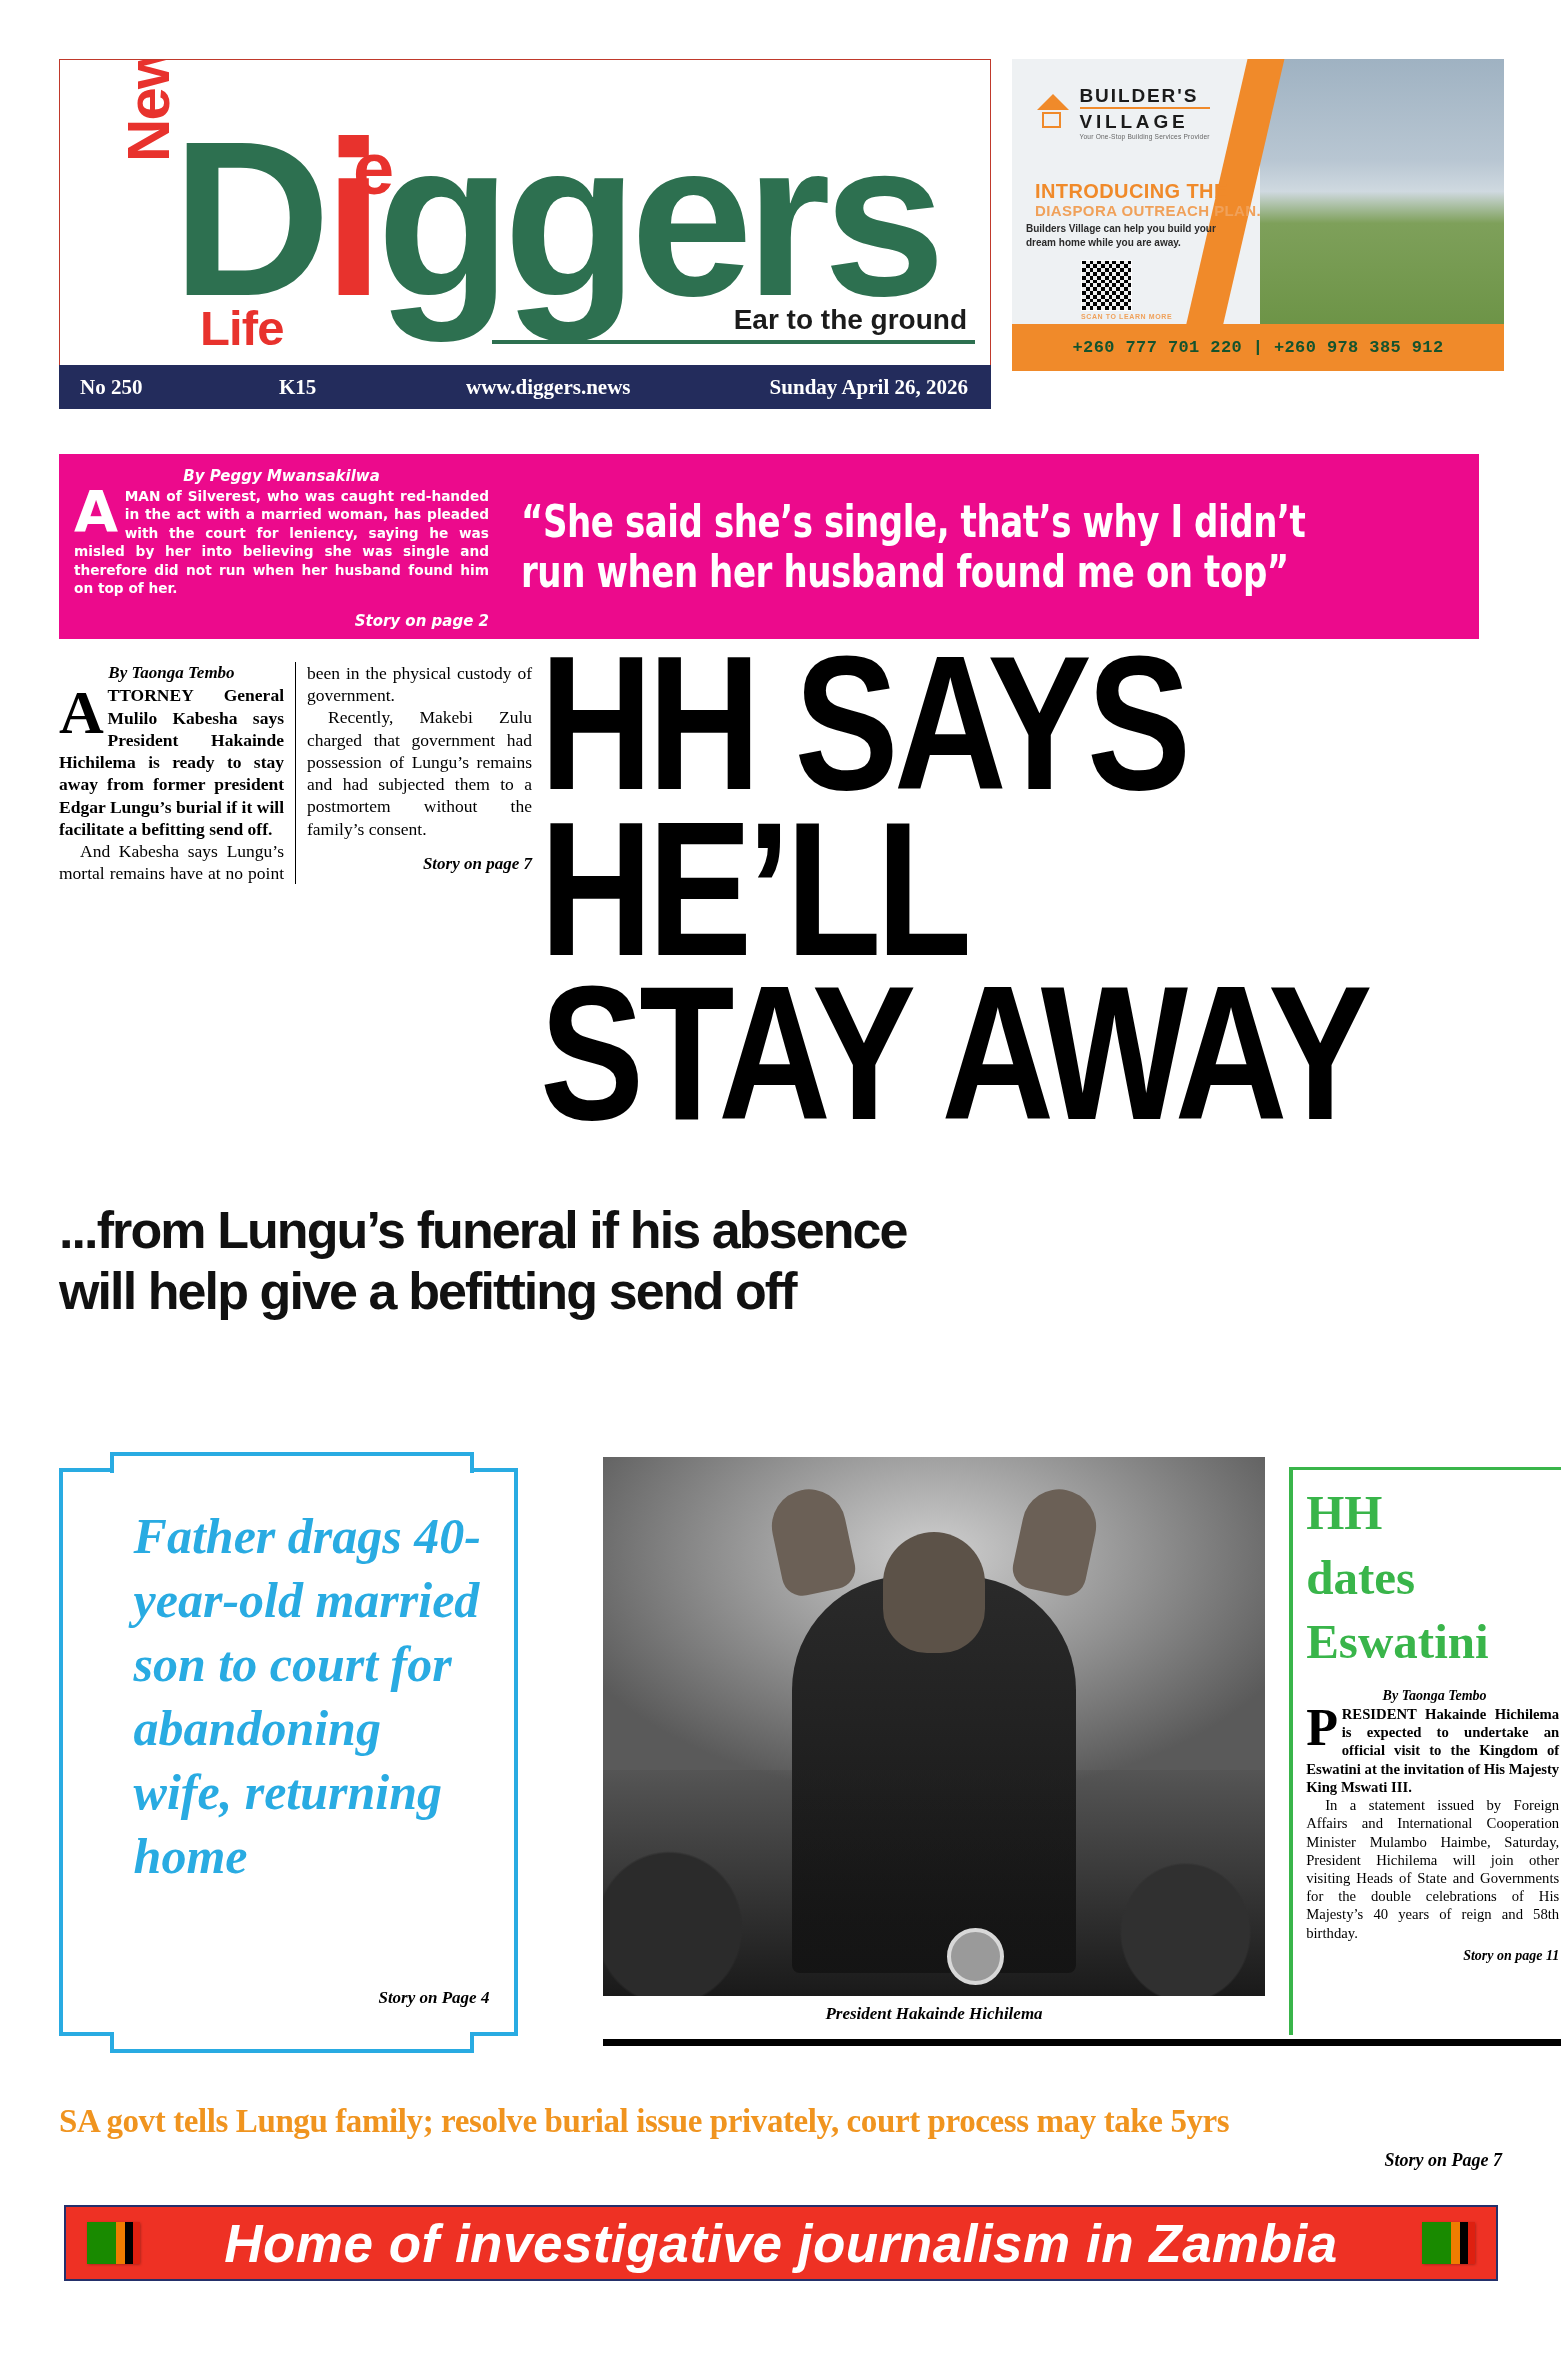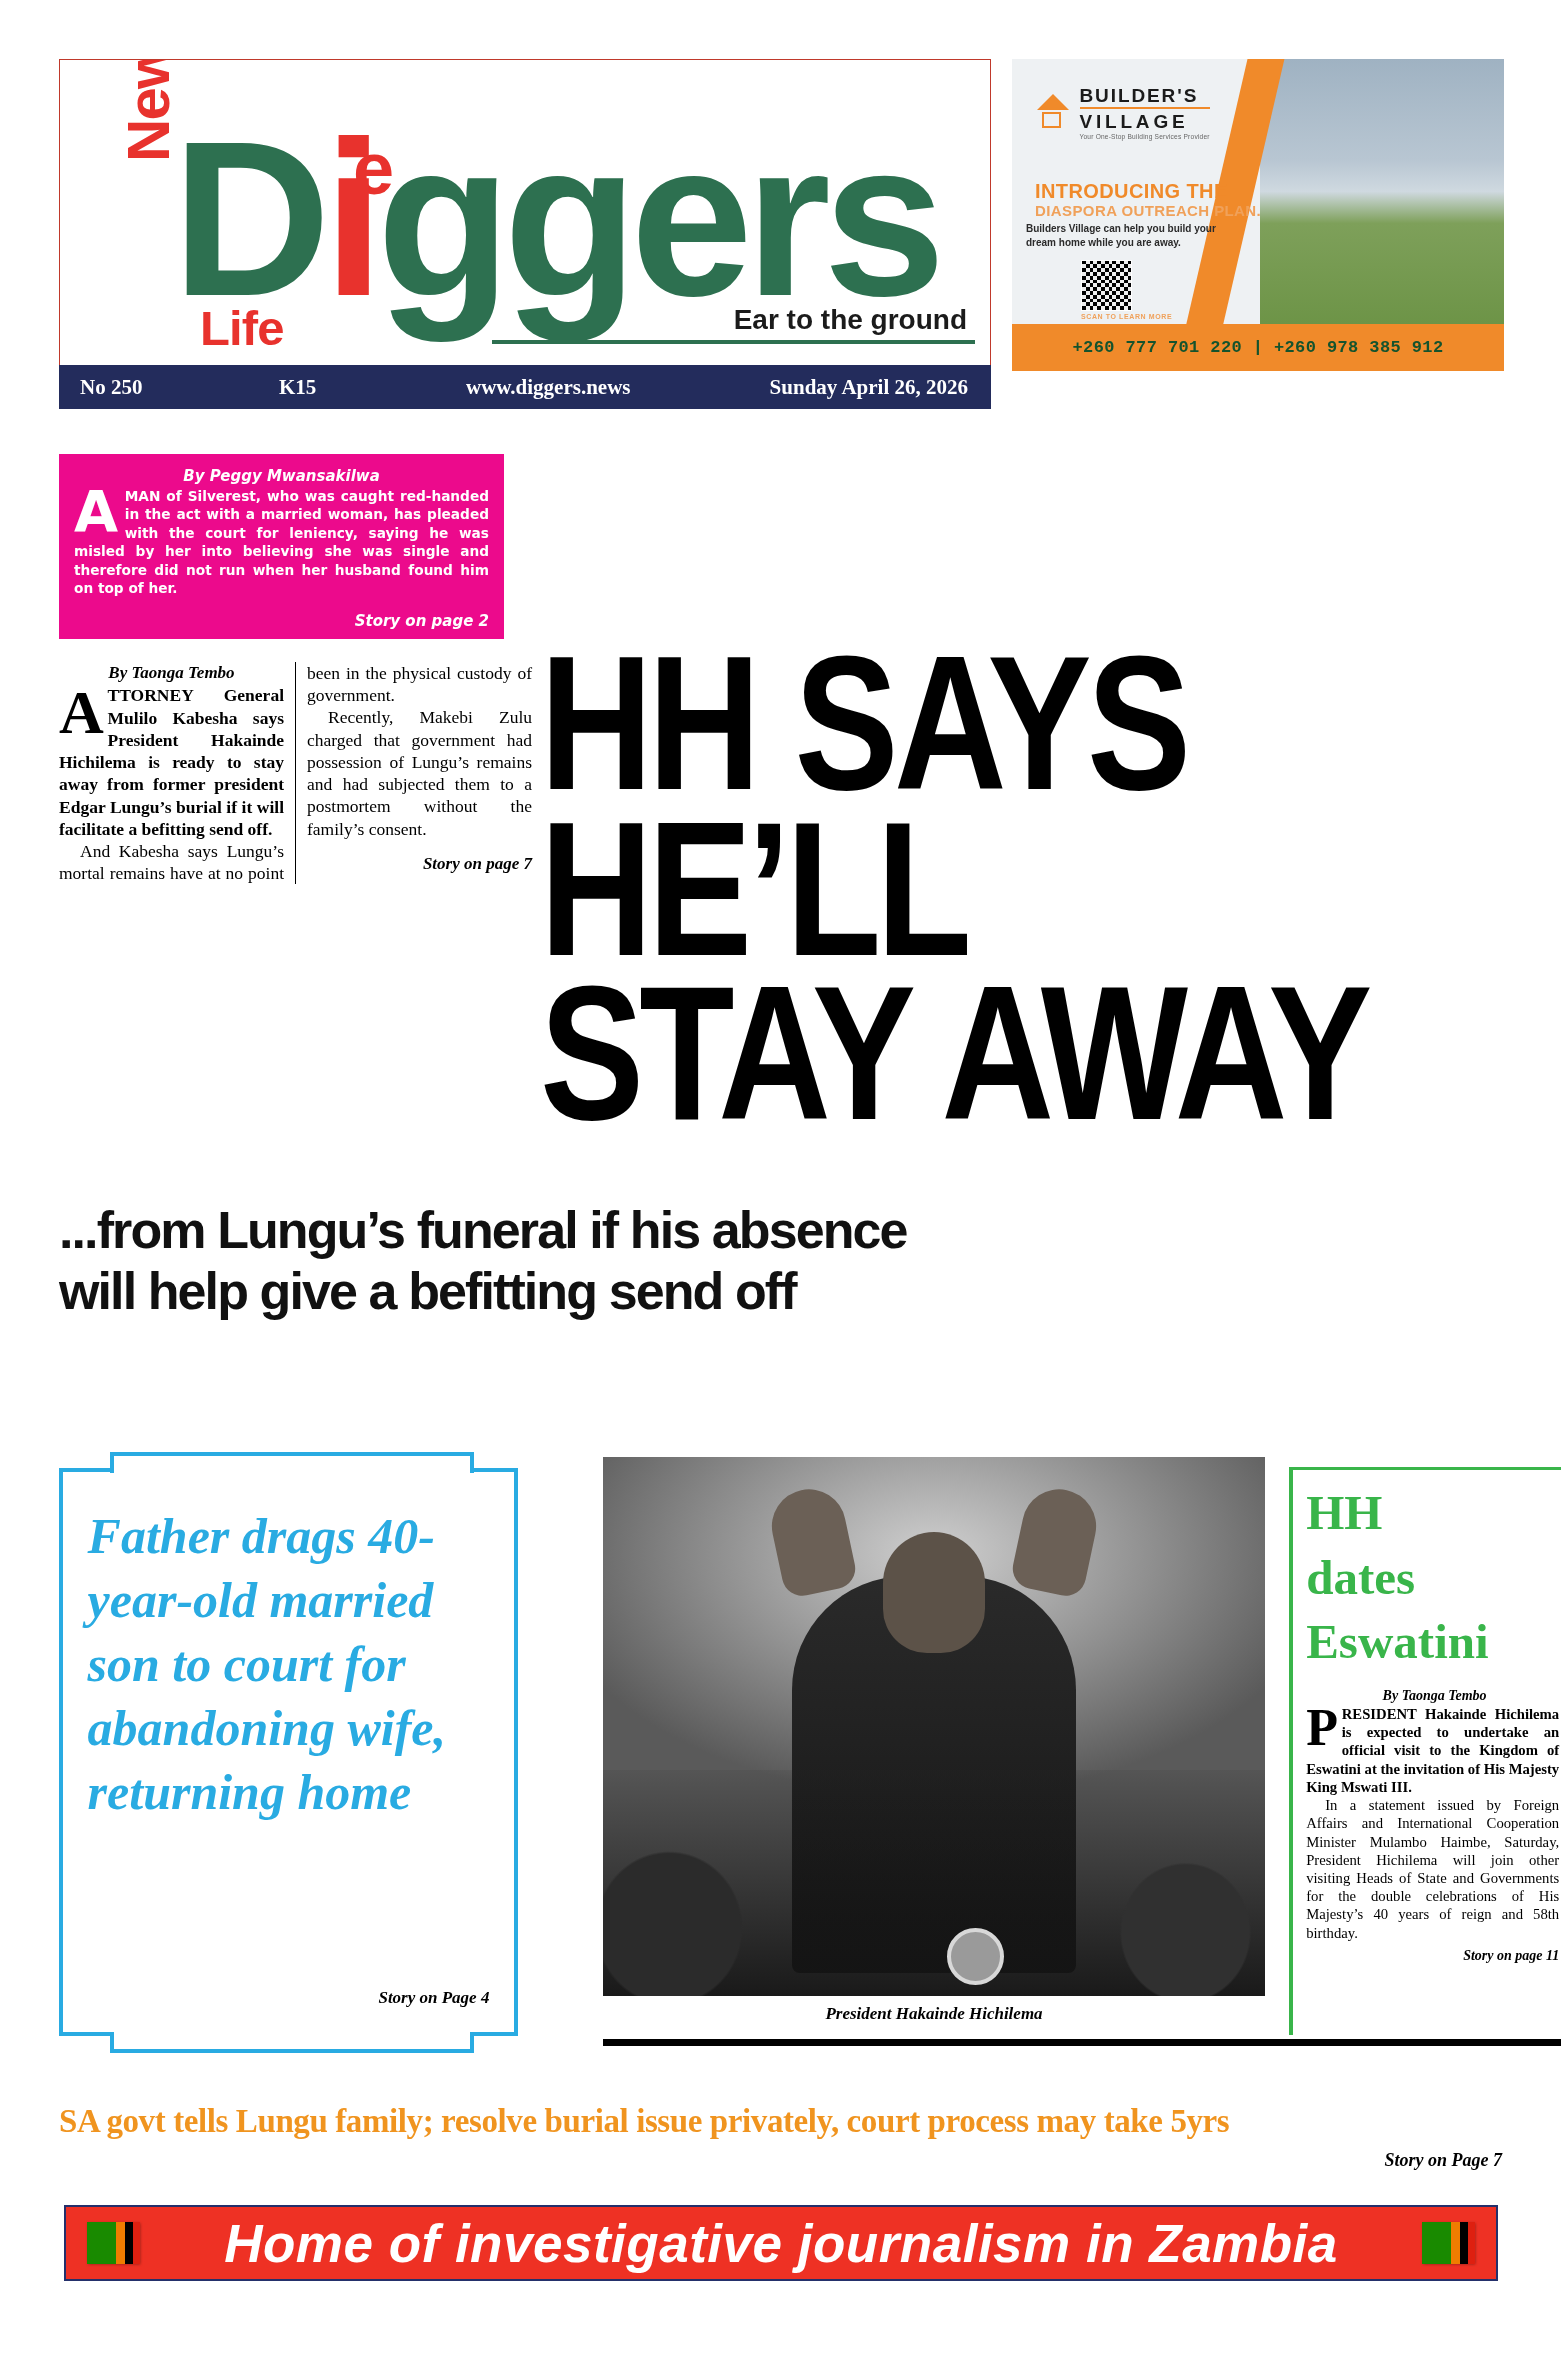--- a/index.html
+++ b/index.html
@@ -382,20 +382,21 @@
     left: 59px; top: 1457px;
     width: 1446px; height: 596px;
   }
   .blue-box {
     position: absolute;
     left: 0; top: 11.4px;
     width: 459px; height: 568px;
     border: 4.7px solid #29abe2;
     box-sizing: border-box;
     background: #fff;
+    padding-left: 46px;
   }
   .blue-notch {
     position: absolute;
     left: 47px; top: -4.7px;
     width: 364px; height: 21px;
     background: #fff;
     border-left: 4.7px solid #29abe2;
     border-right: 4.7px solid #29abe2;
     border-top: 4.7px solid #29abe2;
     box-sizing: border-box;
@@ -647,20 +648,24 @@
     <span class="it info-k">K15</span>
     <span class="it info-web">www.diggers.news</span>
     <span class="it info-date">Sunday April 26, 2026</span>
   </div>
 
   <div class="pink-wrap">
     <div class="pink-left">
       <div class="pink-byline">By Peggy Mwansakilwa</div>
       <div class="pink-body"><span class="dropcap">A</span><span>MAN of Silverest, who was caught red-handed in the act with a married woman, has pleaded with the court for leniency, saying he was misled by her into believing she was single and therefore did not run when her husband found him on top of her.</span></div>
       <div class="pink-story">Story on page 2</div>
+    </div>
+    <div class="pink-right">
+      <div class="pink-quote">“She said she’s single, that’s why I didn’t</div>
+      <div class="pink-quote">run when her husband found me on top”</div>
     </div>
   </div>
 
   <div class="lead-area">
     <div class="headline-main">
       <div>HH SAYS HE’LL</div>
       <div>STAY AWAY</div>
     </div>
     <div class="lead-text">
       <div class="lead-byline">By Taonga Tembo</div>

